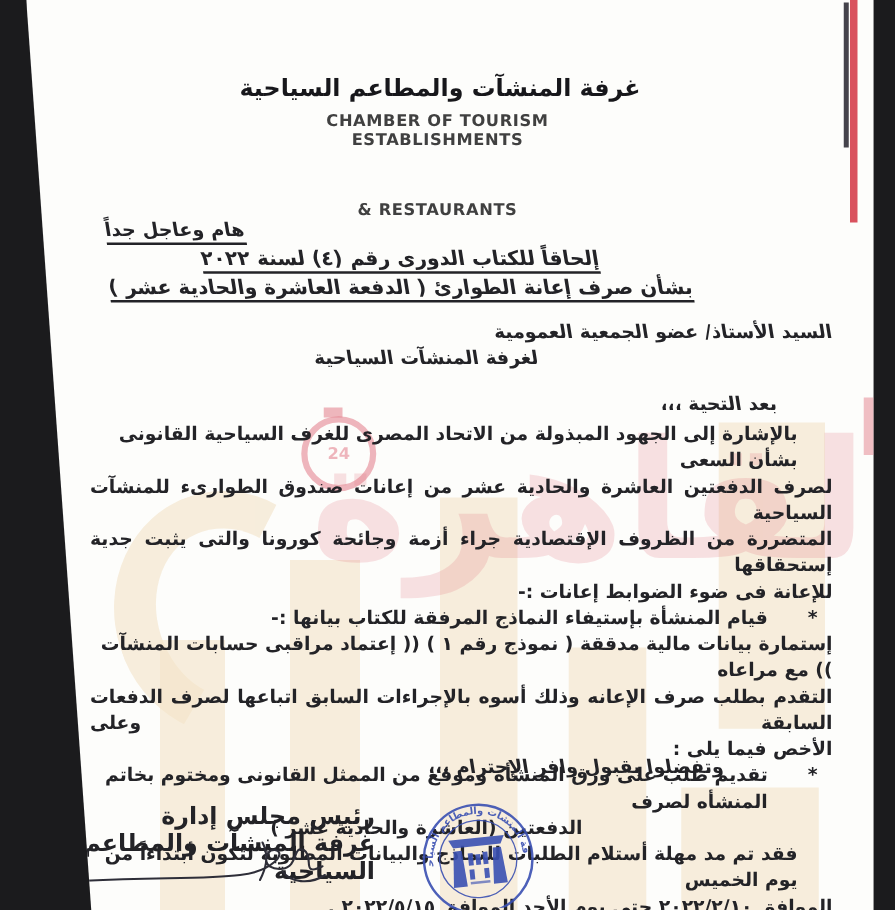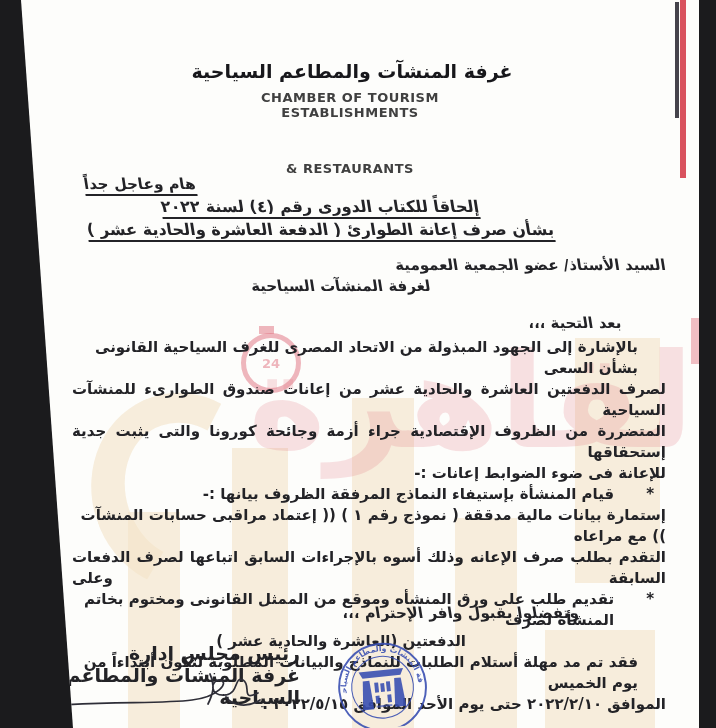--- a/index.html
+++ b/index.html
@@ -117,24 +117,25 @@
     <div class="maincol">
       <div class="ln"><span class="skew">السيد الأستاذ/ عضو الجمعية العمومية</span></div>
       <div class="ln recipient2"><span class="skew">لغرفة المنشآت السياحية</span></div>
       <div class="ln greeting"><span class="skew">بعد التحية ،،،</span></div>
       <div class="ln indent1" style="margin-top:3px;">بالإشارة إلى الجهود المبذولة من الاتحاد المصرى للغرف السياحية القانونى بشأن السعى</div>
       <div class="ln j">لصرف الدفعتين العاشرة والحادية عشر من إعانات صندوق الطوارىء للمنشآت السياحية</div>
       <div class="ln j">المتضررة من الظروف الإقتصادية جراء أزمة وجائحة كورونا والتى يثبت جدية إستحقاقها</div>
       <div class="ln">للإعانة فى ضوء الضوابط إعانات :-</div>
       <div class="ln bullet">
         <span class="marker">*</span>
-        <span>قيام المنشأة بإستيفاء النماذج المرفقة الظروف بيانها :-</span>
+        <span>قيام المنشأة بإستيفاء النماذج المرفقة للكتاب بيانها :-</span>
       </div>
       <div class="ln">إستمارة بيانات مالية مدققة  ( نموذج رقم ١ ) (( إعتماد مراقبى حسابات المنشآت )) مع مراعاه</div>
       <div class="ln j">التقدم بطلب صرف الإعانه وذلك أسوه بالإجراءات السابق اتباعها لصرف الدفعات السابقة  وعلى</div>
+      <div class="ln">الأخص فيما يلى :</div>
       <div class="ln bullet">
         <span class="marker">*</span>
         <span>تقديم طلب على ورق المنشأه وموقع من الممثل القانونى ومختوم بخاتم المنشأه لصرف</span>
       </div>
       <div class="ln b2l2">الدفعتين (العاشرة والحادية عشر )</div>
       <div class="ln indent1">فقد تم مد مهلة أستلام الطلبات للنماذج والبيانات المطلوبة لتكون أبتداءاً من يوم الخميس</div>
       <div class="ln">الموافق ٢٠٢٢/٢/١٠ حتى يوم الأحد الموافق  ٢٠٢٢/٥/١٥ .</div>
     </div>
 
     <div class="salutation">

